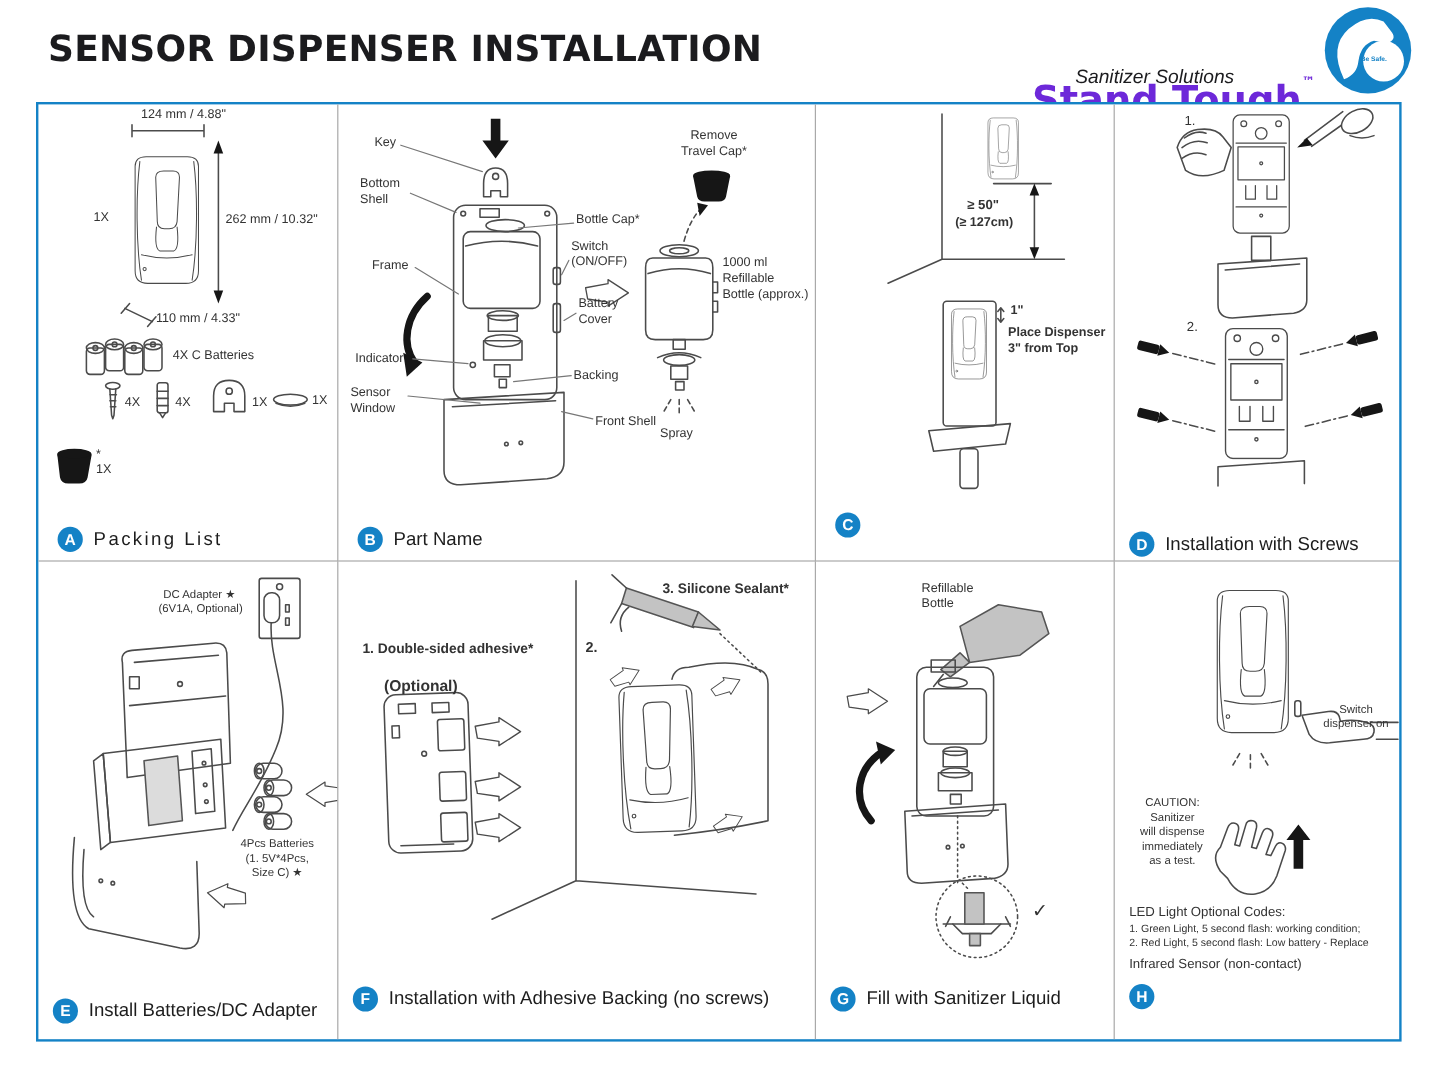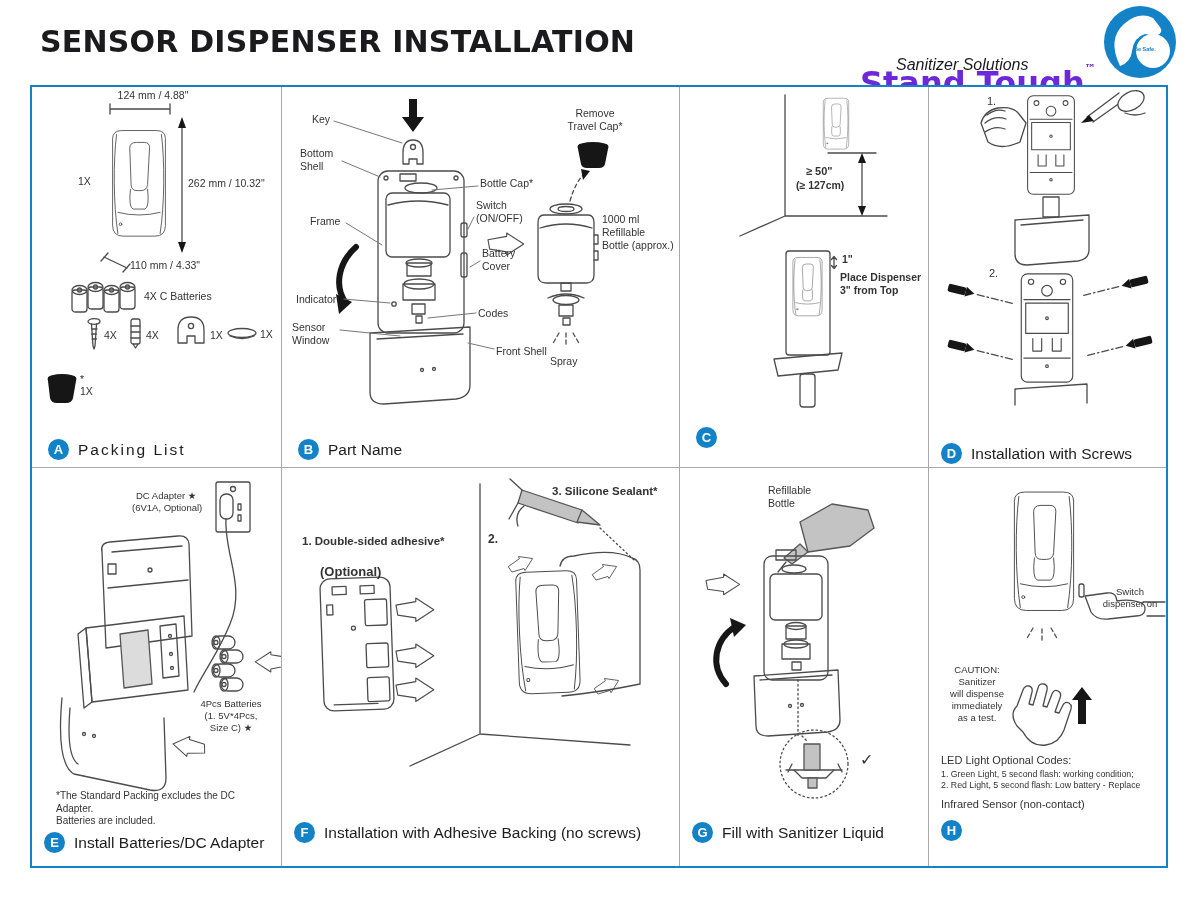--- a/index.html
+++ b/index.html
@@ -213,21 +213,21 @@
 Shell</div>
     <div class="lbl" style="left:28px;top:128px">Frame</div>
     <div class="lbl" style="left:14px;top:206px">Indicator</div>
     <div class="lbl" style="left:10px;top:234px">Sensor
 Window</div>
     <div class="lbl" style="left:198px;top:90px">Bottle Cap*</div>
     <div class="lbl" style="left:194px;top:112px">Switch
 (ON/OFF)</div>
     <div class="lbl" style="left:200px;top:160px">Battery
 Cover</div>
-    <div class="lbl" style="left:196px;top:220px">Codes</div>
+    <div class="lbl" style="left:196px;top:220px">Backing</div>
     <div class="lbl" style="left:214px;top:258px">Front Shell</div>
     <div class="lbl c" style="left:258px;top:20px;width:110px">Remove
 Travel Cap*</div>
     <div class="lbl" style="left:320px;top:126px;width:76px">1000 ml
 Refillable
 Bottle (approx.)</div>
     <div class="lbl" style="left:268px;top:268px">Spray</div>
     <div class="foot" style="left:16px;top:352px">
       <div class="badge">B</div>
       <div class="ft">Part Name</div>
@@ -357,22 +357,20 @@
             <circle cx="6" cy="6.5" r="2"></circle>
           </g>
       </g>
       <use href="#fatp" class="blk" transform="translate(214,178) rotate(180 21 13) scale(0.78)"></use>
     </svg>
     <div class="lbl sm" style="left:104px;top:22px">DC Adapter ★</div>
     <div class="lbl sm" style="left:100px;top:34px">(6V1A, Optional)</div>
     <div class="lbl sm c" style="left:156px;top:230px;width:86px">4Pcs Batteries
 (1. 5V*4Pcs,
 Size C)  ★</div>
-    <div class="lbl" style="left:24px;top:322px;width:210px;font-size:10px">*The Standard Packing excludes the DC Adapter.
-Batteries are included.</div>
     <div class="foot" style="left:12px;top:364px">
       <div class="badge">E</div>
       <div class="ft nw">Install Batteries/DC Adapter</div>
     </div>
   </div>
 
   <div class="p">
     <svg class="art" width="398" height="398" viewBox="0 0 398 398">
       <g transform="rotate(-2 75 176)">
         <rect x="40" y="110" width="70" height="132" rx="10"></rect>

